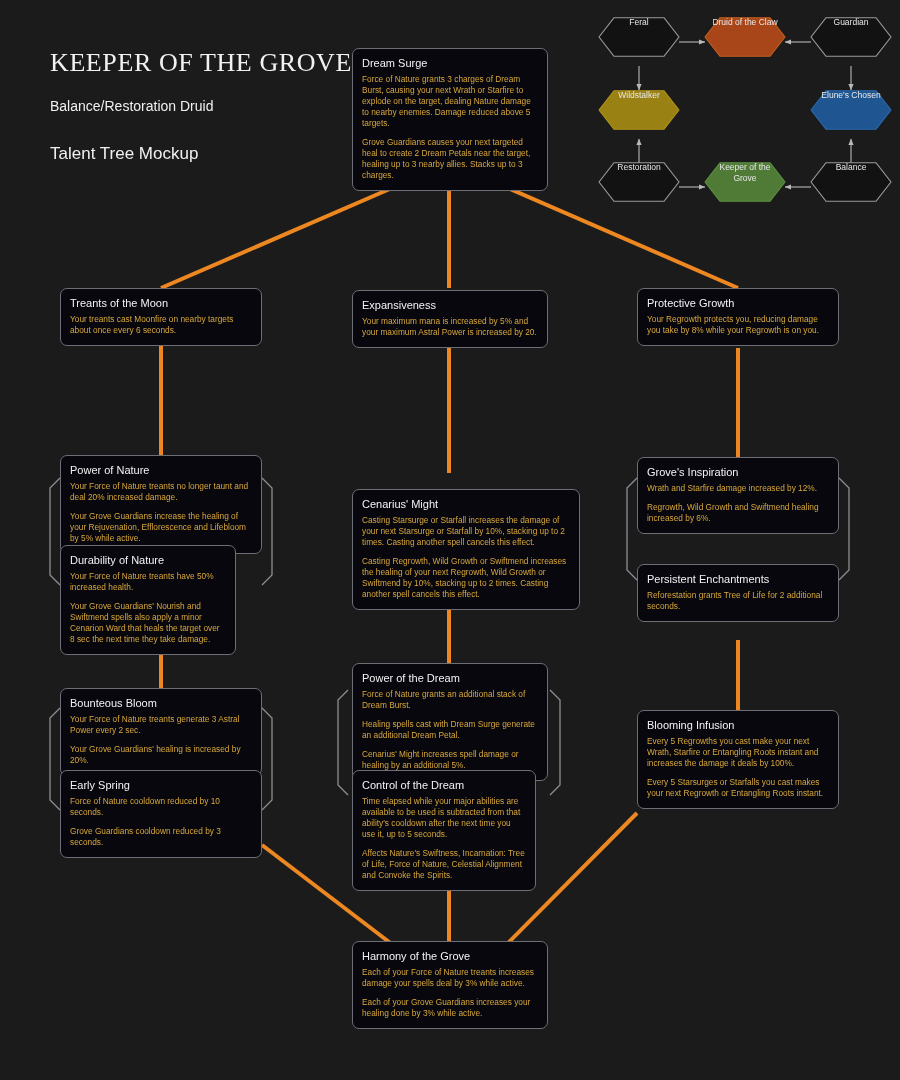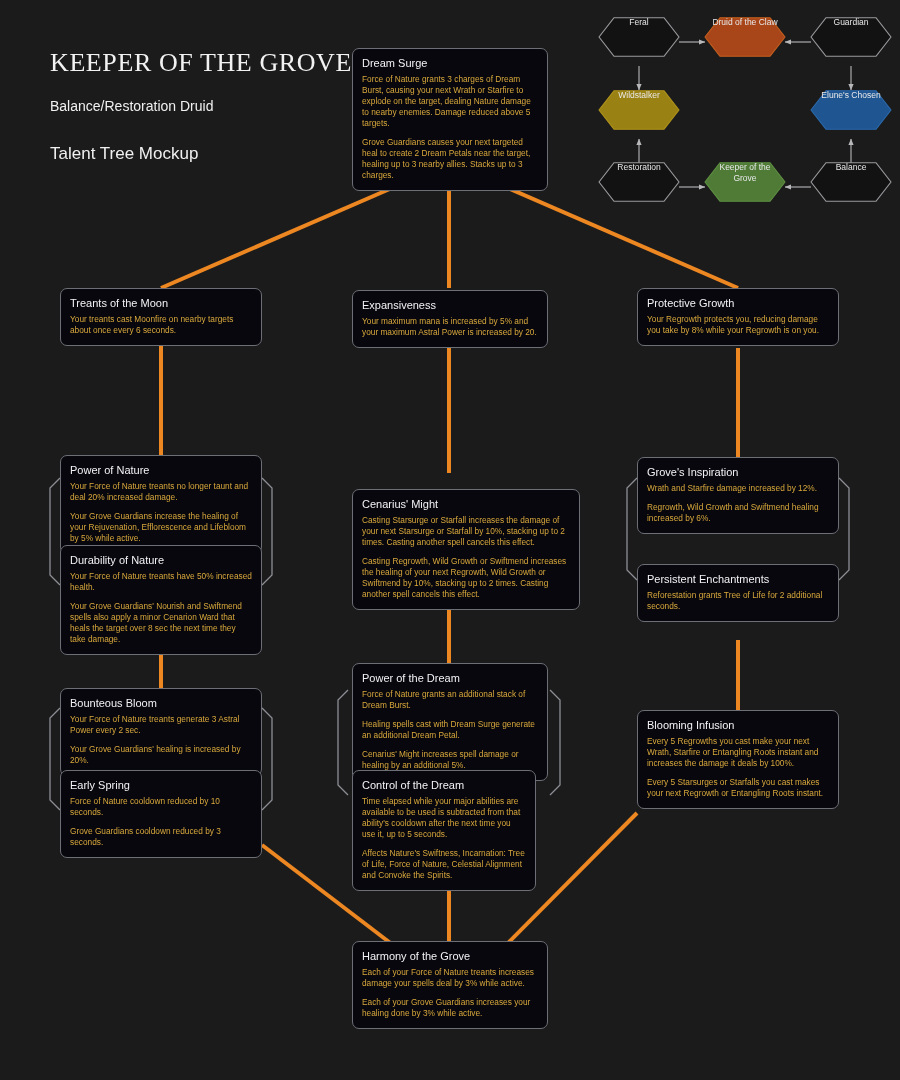--- a/index.html
+++ b/index.html
@@ -183,21 +183,21 @@
   </div>
 
   <div class="node" style="left:60px; top:455px; width:202px;">
     <div class="node-title">Power of Nature</div>
     <div class="node-body">
       <p class="node-para">Your Force of Nature treants no longer taunt and deal 20% increased damage.</p>
       <p class="node-para">Your Grove Guardians increase the healing of your Rejuvenation, Efflorescence and Lifebloom by 5% while active.</p>
     </div>
   </div>
 
-  <div class="node" style="left:60px; top:545px; width:202px;">
+  <div class="node" style="left:60px; top:545px; width:176px;">
     <div class="node-title">Durability of Nature</div>
     <div class="node-body">
       <p class="node-para">Your Force of Nature treants have 50% increased health.</p>
       <p class="node-para">Your Grove Guardians' Nourish and Swiftmend spells also apply a minor Cenarion Ward that heals the target over 8 sec the next time they take damage.</p>
     </div>
   </div>
 
   <div class="node" style="left:352px; top:473px; width:228px;margin-top:16px;">
     <div class="node-title">Cenarius' Might</div>
     <div class="node-body">

